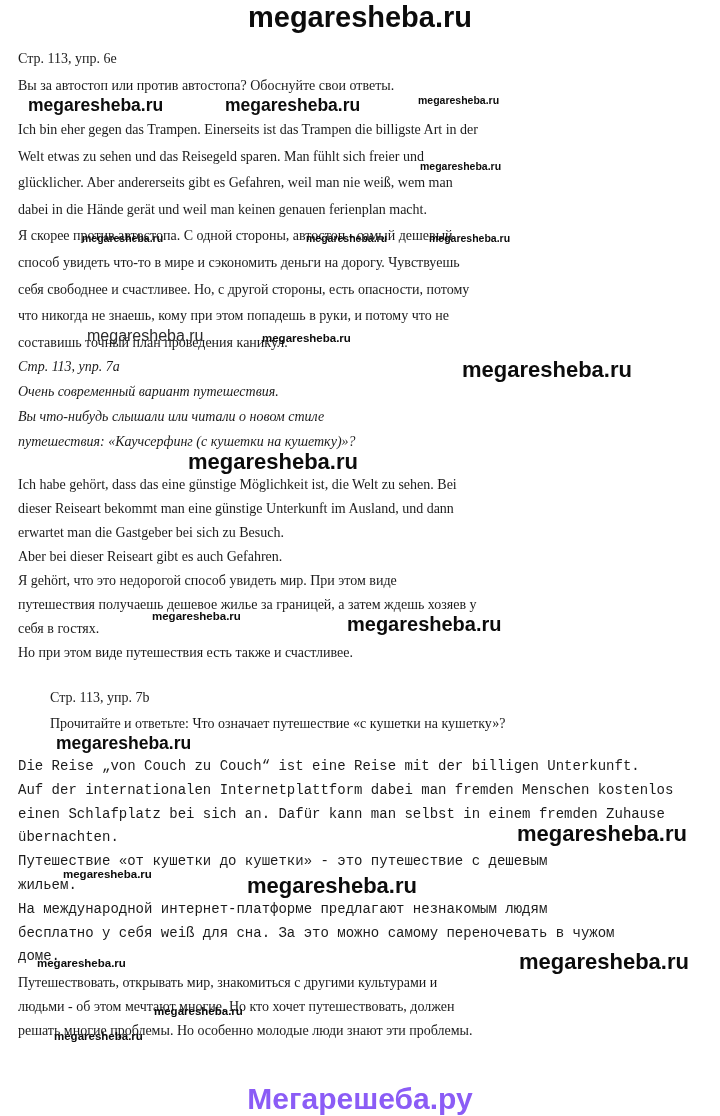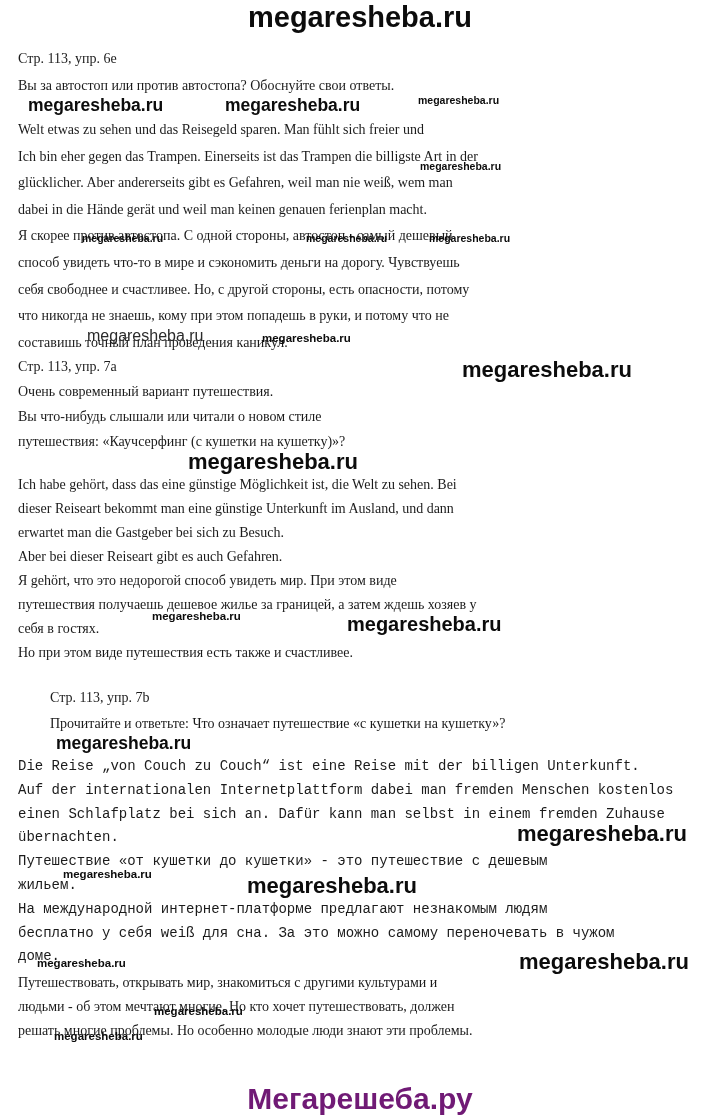--- a/index.html
+++ b/index.html
@@ -9,62 +9,62 @@
     background:#ffffff;
     overflow:hidden;
     font-family:"Liberation Serif", serif;
     color:#1b1b1b;
   }
   .blk{position:absolute;left:18px;white-space:nowrap;}
   .line{font-size:14px;}
   
   #blk-6e-head{top:45px;line-height:27px;}
   #blk-6e-body{top:117px;line-height:26.6px;}
-  #blk-7a-head{top:354px;line-height:25px;}
+  #blk-7a-head{top:354px;line-height:25px;font-style:italic;}
   #blk-7a-body{top:473px;line-height:24px;}
   #blk-7b-head{top:685px;line-height:26px;margin-left:32px;}
   #blk-7b-body{top:755px;line-height:23.8px;font-family:Liberation Mono, monospace;}
   #blk-outro{top:940px;line-height:23.8px;margin-top:31px;}
   
   .wm{
     position:absolute;
     font-family:"Liberation Sans", sans-serif;
     font-weight:700;color:#0c0c0c;white-space:nowrap;line-height:1;
   }
   .wm-xl{font-size:29px;}
   .wm-lg{font-size:22px;}
   .wm-md{font-size:17.5px;}
   .wm-sm{font-size:11.5px;}
   .wm-xs{font-size:10.5px;}
   .wm-reg{font-weight:400;font-size:16px;color:#2a2a2a;}
   .wm-center{left:50%;transform:translateX(-50%);}
   .footer-brand{
     position:absolute;top:1082px;left:0;width:720px;text-align:center;
-    font-family:"Liberation Sans", sans-serif;font-weight:700;font-size:30px;color:#701a75;
+    font-family:"Liberation Sans", sans-serif;font-weight:700;font-size:30px;color:#8b5cf6;
   }
 </style>
 </head>
 <body>
 
 <div class="page">
 
   <div class="wm wm-xl wm-center" style="top:3px;">megaresheba.ru</div>
 
   <div class="blk" id="blk-6e-head">
     <div class="line">Стр. 113, упр. 6е</div>
     <div class="line">Вы за автостоп или против автостопа? Обоснуйте свои ответы.</div>
   </div>
 
   <div class="wm wm-md" style="left:28px;top:97px;">megaresheba.ru</div>
   <div class="wm wm-md" style="left:225px;top:97px;">megaresheba.ru</div>
   <div class="wm wm-xs" style="left:418px;top:95px;">megaresheba.ru</div>
 
   <div class="blk" id="blk-6e-body">
+    <div class="line">Ich bin eher gegen das Trampen. Einerseits ist das Trampen die billigste Art in der</div>
     <div class="line">Welt etwas zu sehen und das Reisegeld sparen. Man fühlt sich freier und</div>
-    <div class="line">Ich bin eher gegen das Trampen. Einerseits ist das Trampen die billigste Art in der</div>
     <div class="line">glücklicher. Aber andererseits gibt es Gefahren, weil man nie weiß, wem man</div>
     <div class="line">dabei in die Hände gerät und weil man keinen genauen ferienplan macht.</div>
     <div class="line">Я скорее против автостопа. С одной стороны, автостоп - самый дешевый</div>
     <div class="line">способ увидеть что-то в мире и сэкономить деньги на дорогу. Чувствуешь</div>
     <div class="line">себя свободнее и счастливее. Но, с другой стороны, есть опасности, потому</div>
     <div class="line">что никогда не знаешь, кому при этом попадешь в руки, и потому что не</div>
     <div class="line">составишь точный план проведения каникул.</div>
   </div>
 
   <div class="wm wm-xs" style="left:420px;top:161px;">megaresheba.ru</div>

